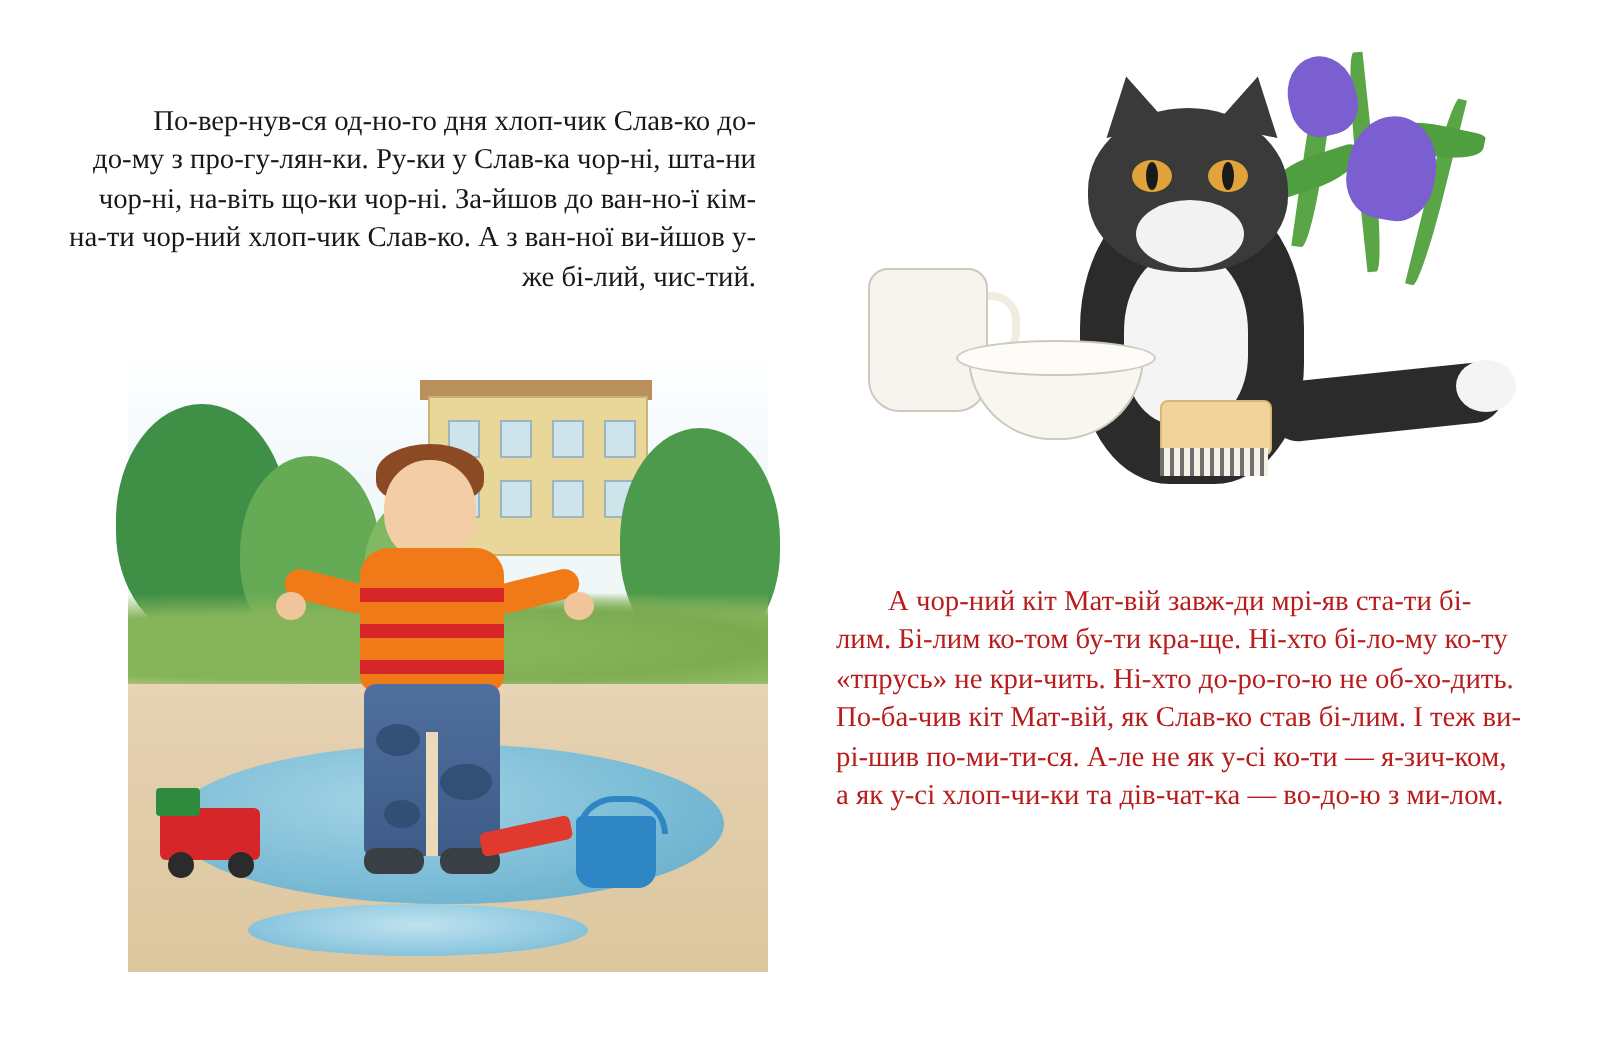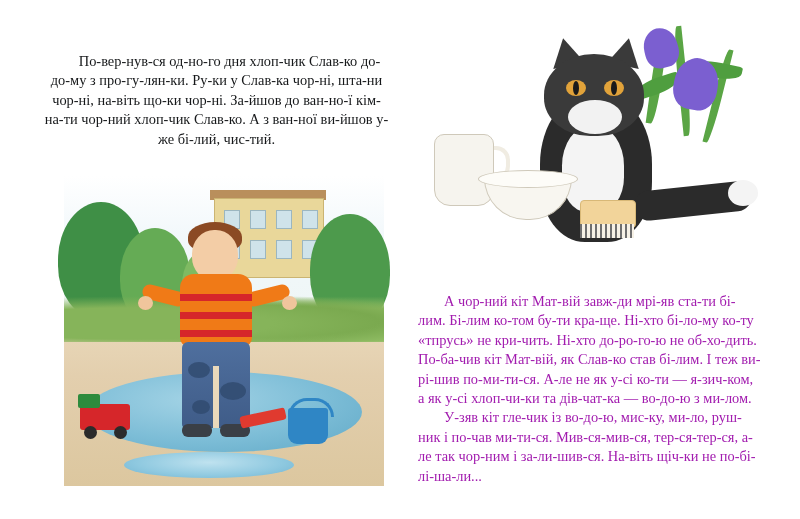--- a/index.html
+++ b/index.html
@@ -23,35 +23,35 @@
     text-align: center;
     font-family: "Liberation Sans", sans-serif;
     font-weight: bold;
     font-size: 19px;
     letter-spacing: 0.3px;
     color: #111111;
   }
   .col-left-text {
     position: absolute;
     top: 52px;
-    left: 44px;
+    left: 33px;
     width: 345px;
     font-size: 14.4px;
     line-height: 19.4px;
     color: #16181a;
-    text-align: center;
+    text-align: right;
   }
   .col-right-text {
     position: absolute;
     top: 292px;
     left: 418px;
     width: 345px;
     font-size: 14.4px;
     line-height: 19.4px;
-    color: #a21caf;
+    color: #b91c1c;
     text-align: left;
   }
   .para { margin: 0 0 0 0; }
   .para + .para { margin-top: 0px; }
   .indent { display: inline-block; width: 26px; }
 
   
   .illus-left {
     position: absolute;
     left: 64px;
@@ -332,16 +332,15 @@
     <div class="jug-handle"></div>
     <div class="jug"></div>
     <div class="bowl"></div>
     <div class="bowl-rim"></div>
     <div class="brush"></div>
     <div class="brush-bristles"></div>
   </div>
 
   <div class="col-right-text">
     <p class="para"><span class="indent"></span><span>А чор-ний кіт Мат-вій завж-ди мрі-яв ста-ти бі-лим. Бі-лим ко-том бу-ти кра-ще. Ні-хто бі-ло-му ко-ту «тпрусь» не кри-чить. Ні-хто до-ро-го-ю не об-хо-дить. По-ба-чив кіт Мат-вій, як Слав-ко став бі-лим. І теж ви-рі-шив по-ми-ти-ся. А-ле не як у-сі ко-ти — я-зич-ком, а як у-сі хлоп-чи-ки та дів-чат-ка — во-до-ю з ми-лом.</span></p>
-    <p class="para"><span class="indent"></span><span>У-зяв кіт гле-чик із во-до-ю, мис-ку, ми-ло, руш-ник і по-чав ми-ти-ся. Мив-ся-мив-ся, тер-ся-тер-ся, а-ле так чор-ним і за-ли-шив-ся. На-віть щіч-ки не по-бі-лі-ша-ли...</span></p>
   </div>
 
 </div>
 
 </body></html>

